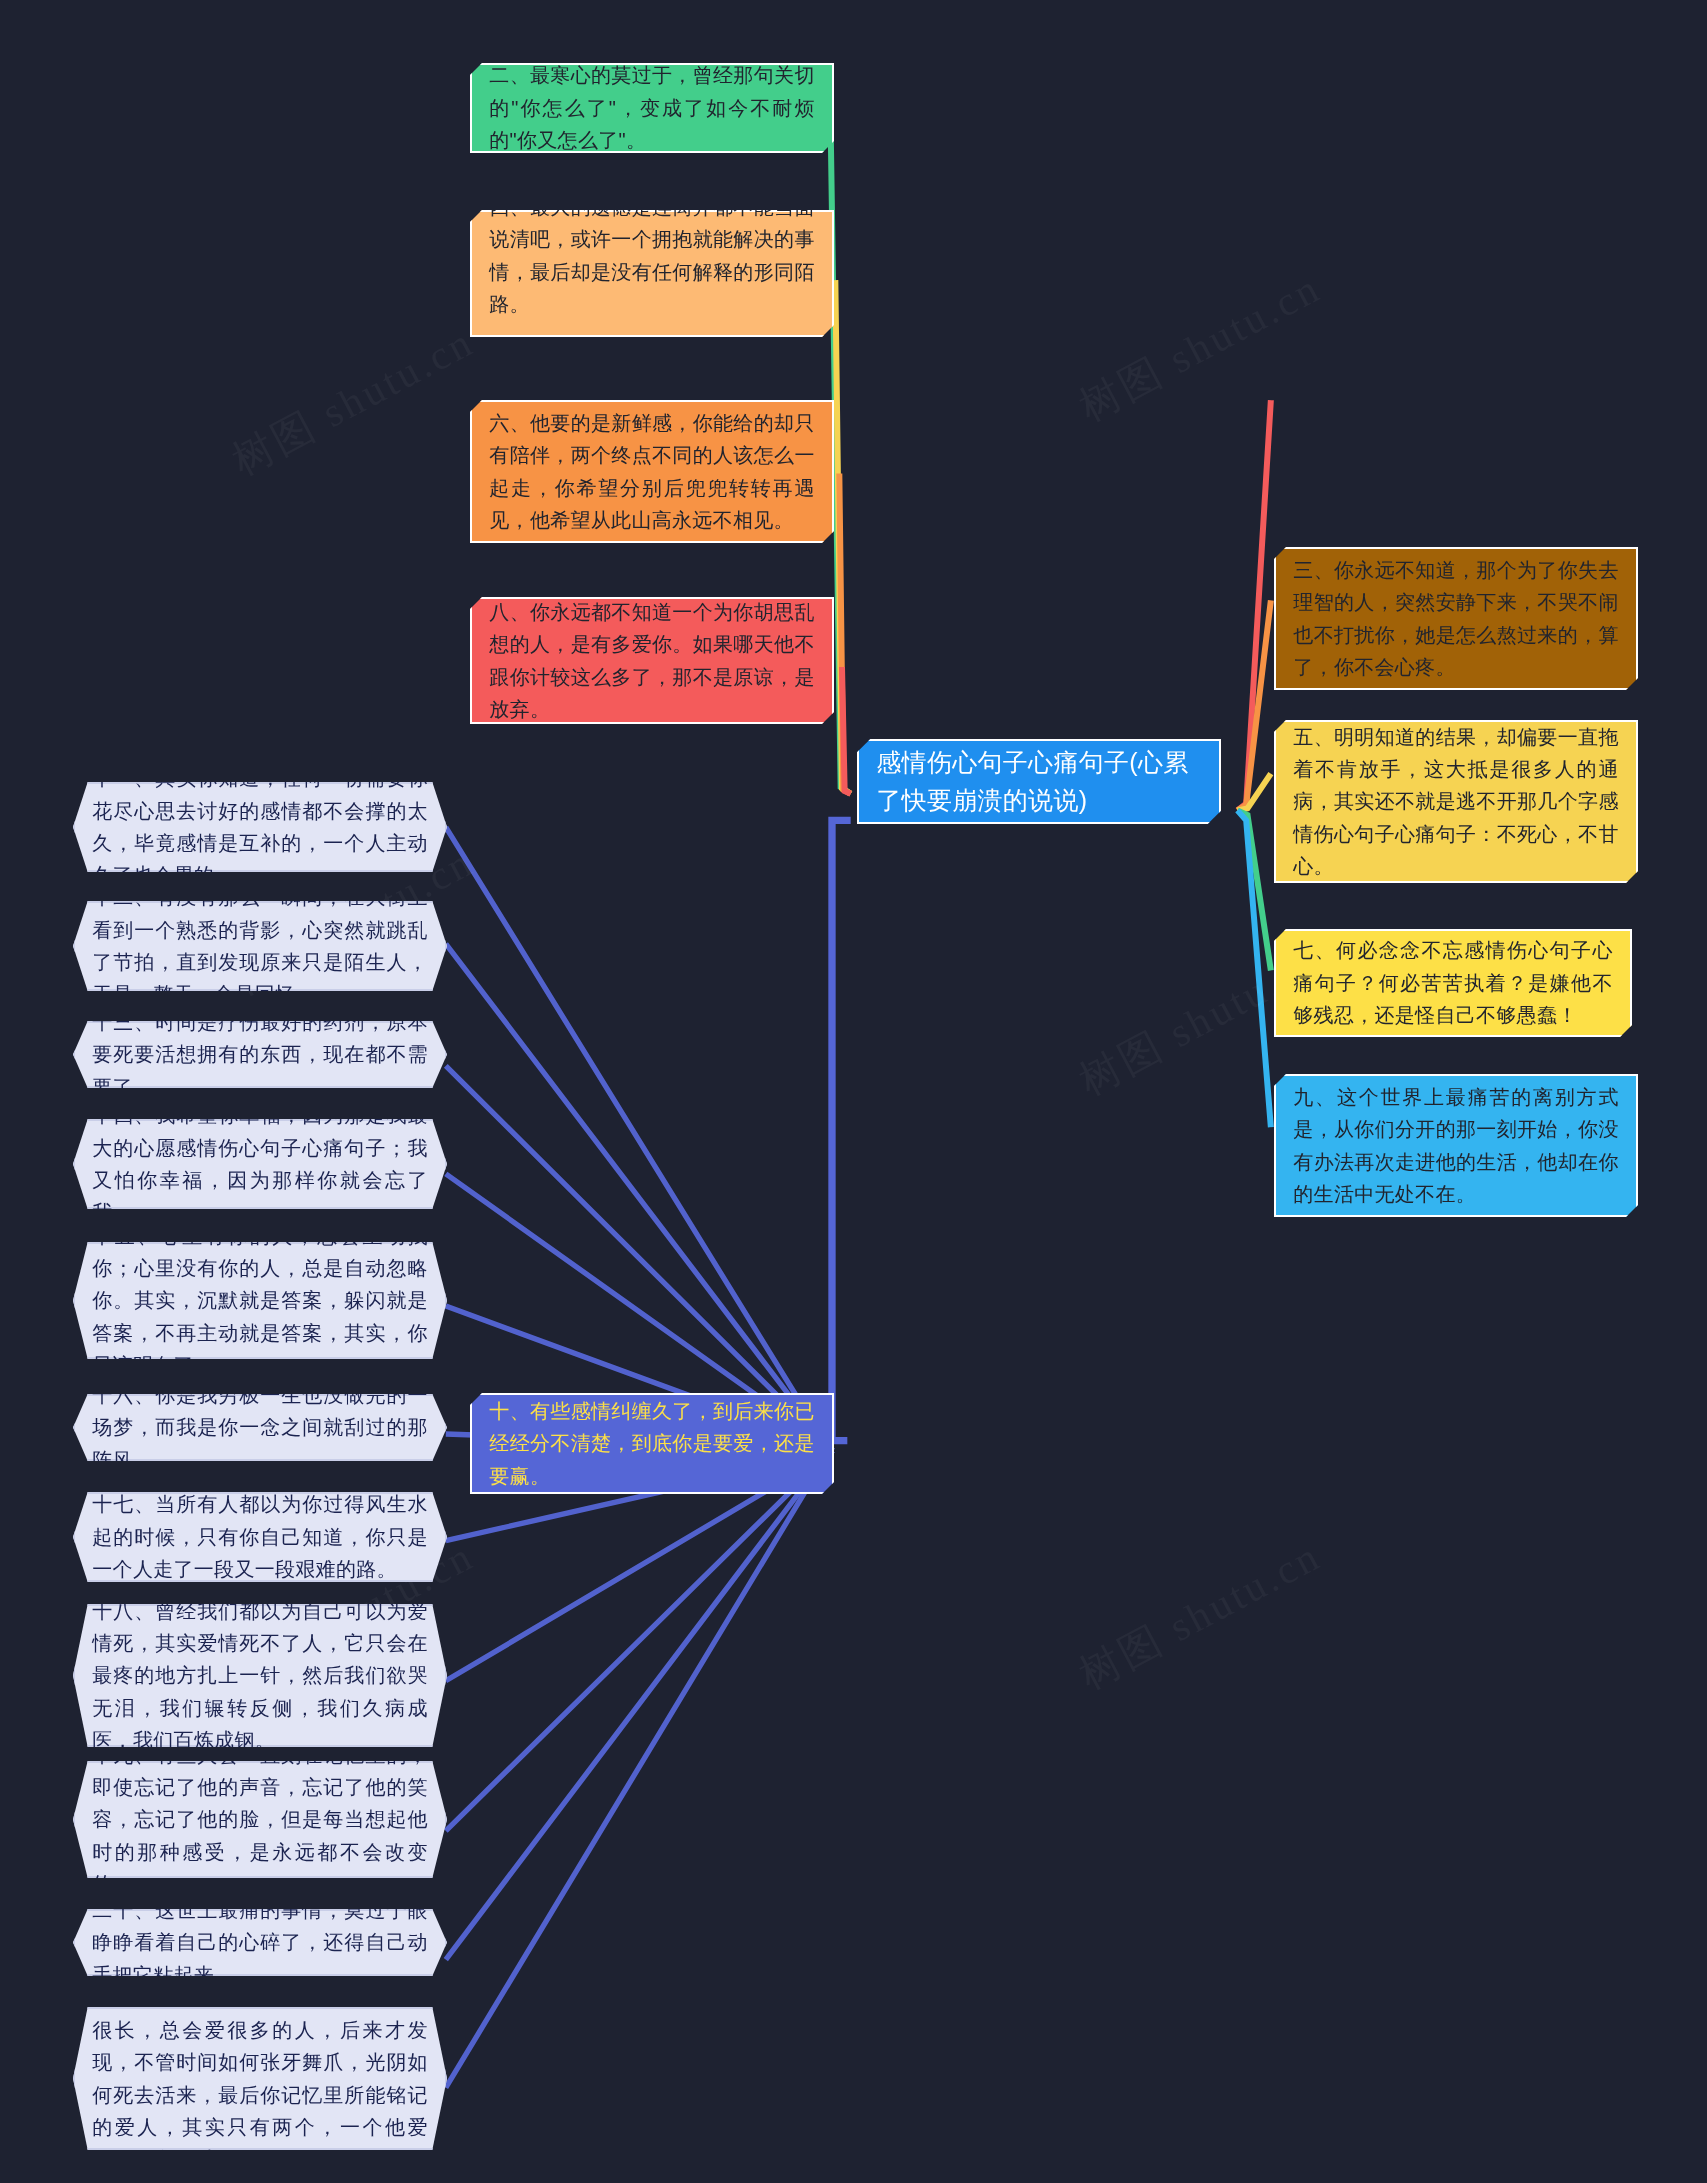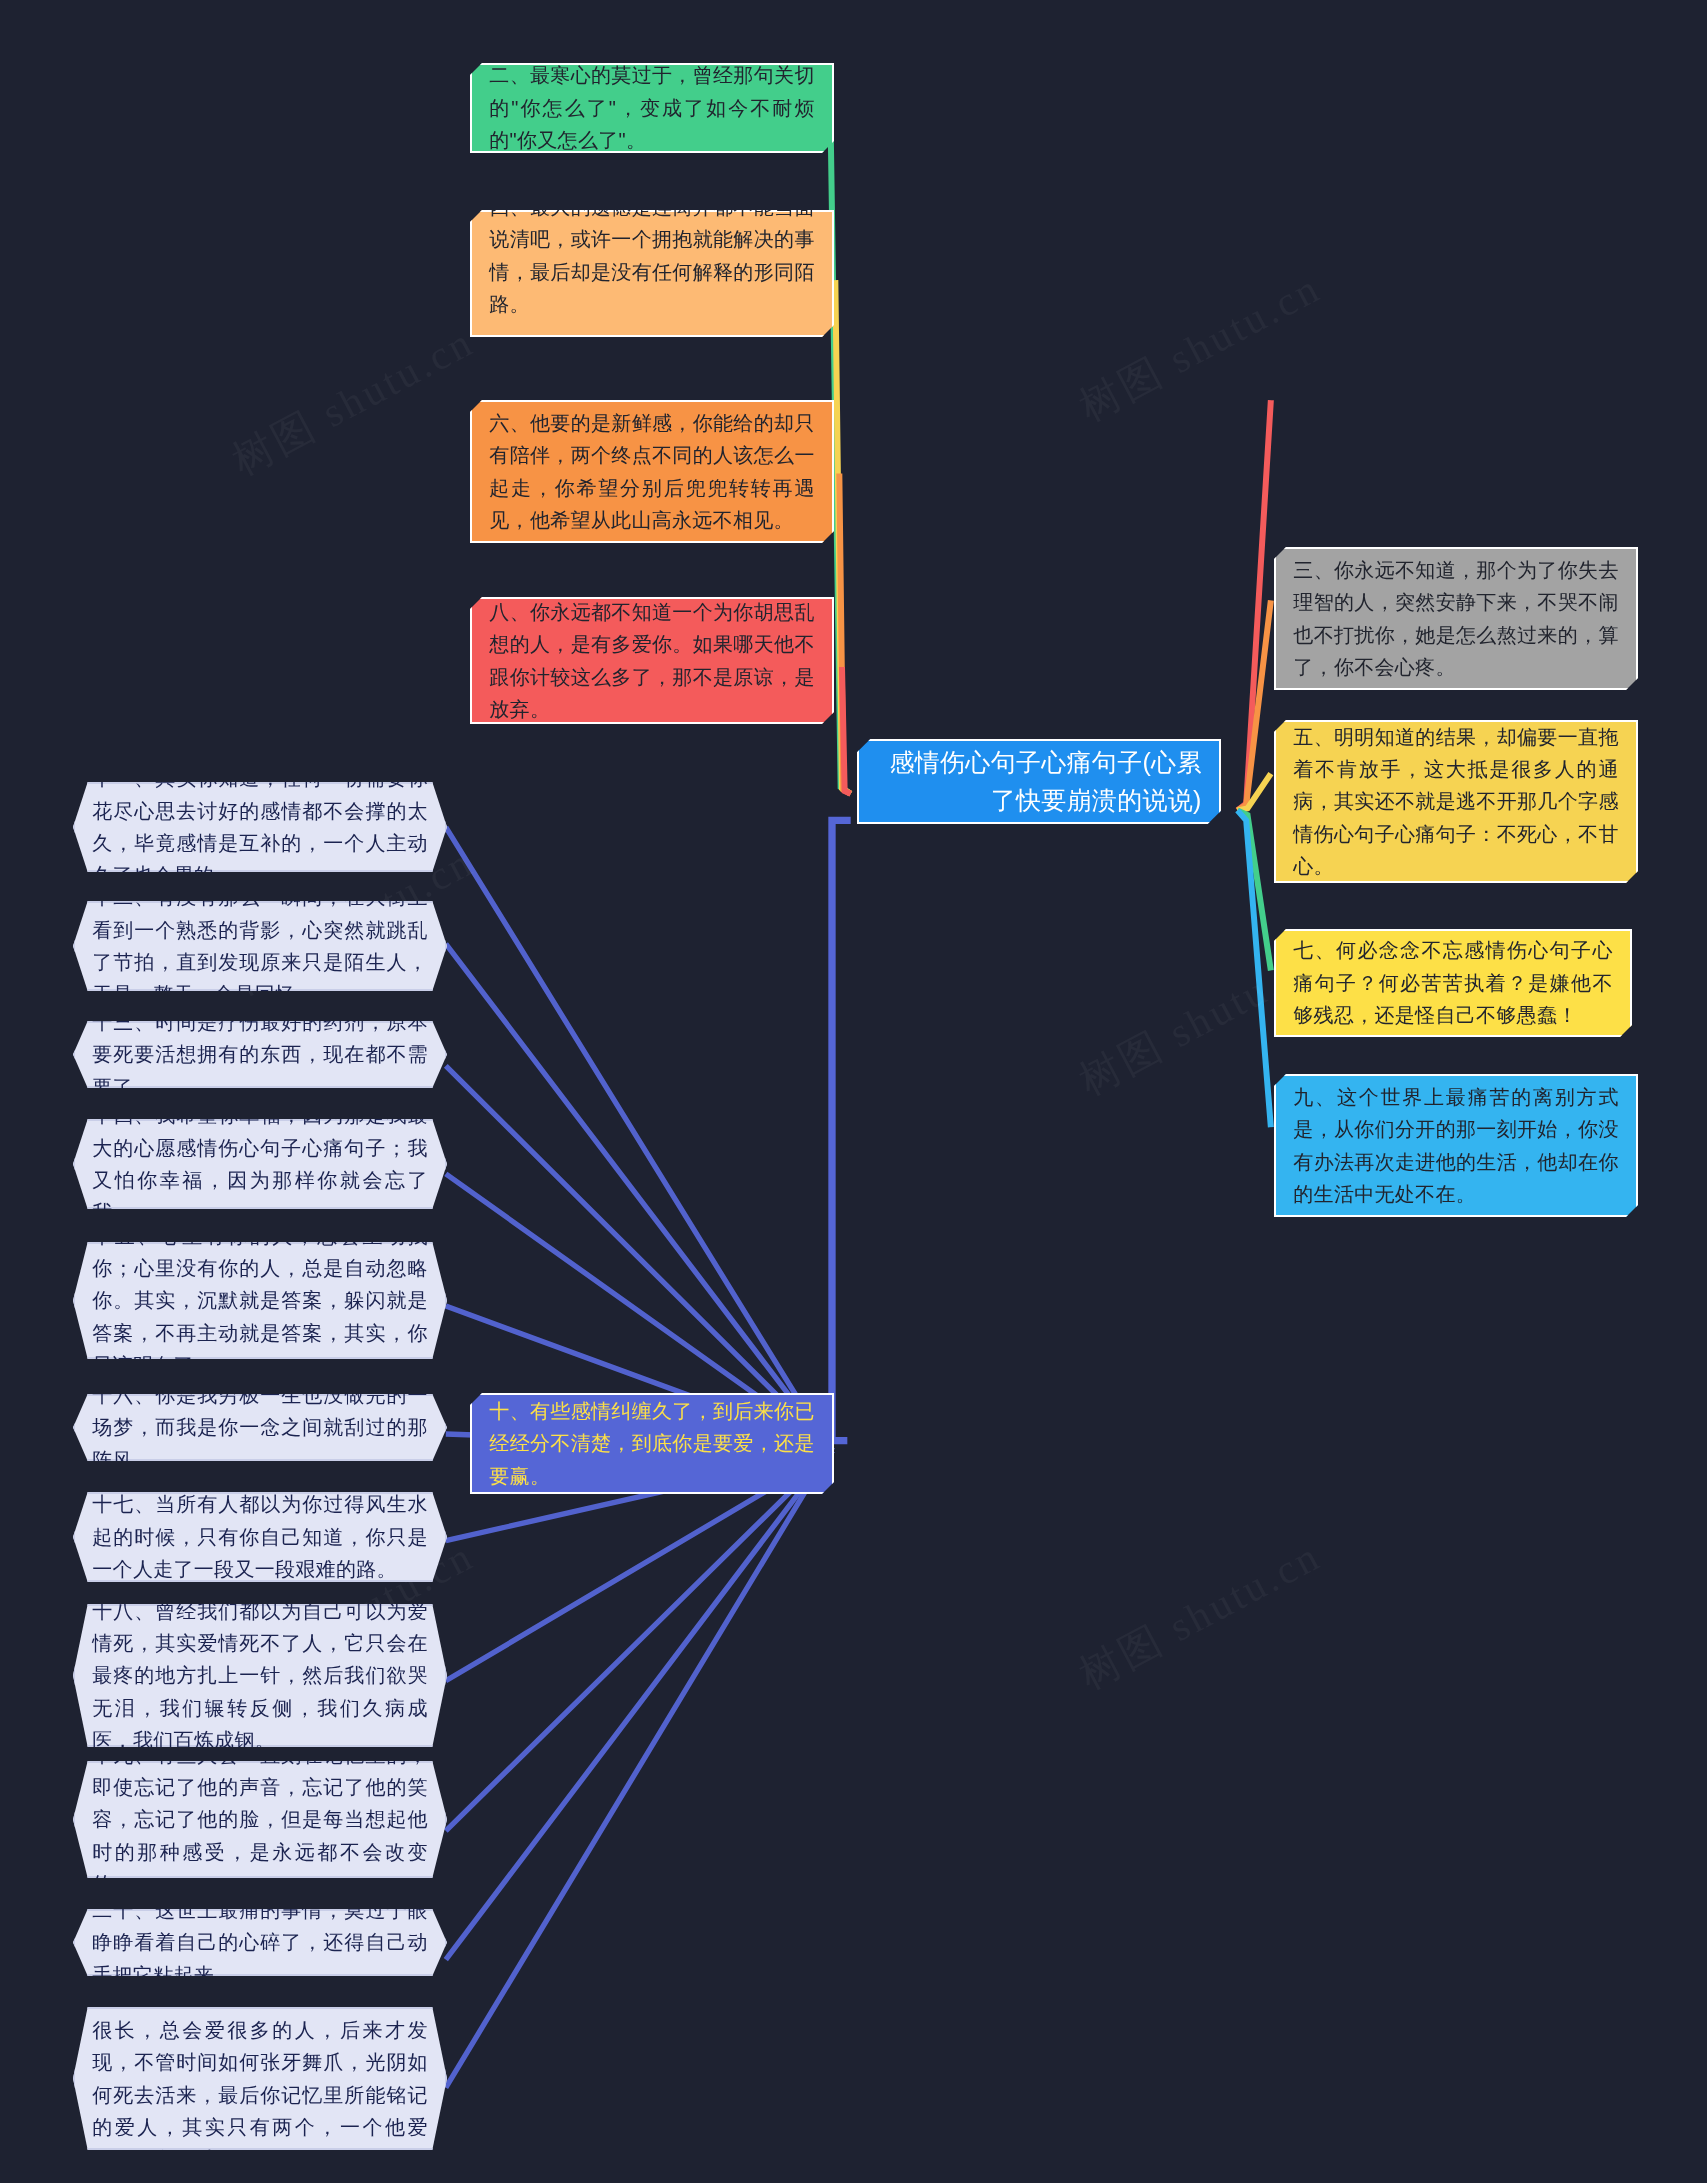--- a/index.html
+++ b/index.html
@@ -30,21 +30,21 @@
   .hex2{
     clip-path:polygon(14.7px 0, calc(100% - 14.7px) 0, 100% 50%, calc(100% - 14.7px) 100%, 14.7px 100%, 0 50%);
   }
 
   .root{
     z-index:4;
     font-size:25px;line-height:1.5;
     color:#ffffff;
     background:#1f8fef;
     border:2px solid #ffffff;
-    justify-content:center;text-align:right;
+    justify-content:center;text-align:left;
     clip-path:polygon(13.3px 0,100% 0,100% calc(100% - 13.3px),calc(100% - 13.3px) 100%,0 100%,0 13.3px);
   }
   .dark-text{color:#21242e;}
   .navy-text{color:#1b2350;}
   .white-text{color:#fde047;}
 
   .wm{
     position:absolute;z-index:2;color:rgba(255,255,255,.045);
     font-size:41px;letter-spacing:3.3px;
     transform:rotate(-28deg);white-space:nowrap;
@@ -106,21 +106,21 @@
 
   <div class="node hex dark-text" style="left:470px;top:400px;width:364px;height:143px;background:#f79345;">
     <span class="txt">六、他要的是新鲜感，你能给的却只有陪伴，两个终点不同的人该怎么一起走，你希望分别后兜兜转转再遇见，他希望从此山高永远不相见。</span>
   </div>
 
   <div class="node hex dark-text" style="left:470px;top:597px;width:364px;height:127px;background:#f45b5b;justify-content:center;">
     <span class="txt">八、你永远都不知道一个为你胡思乱想的人，是有多爱你。如果哪天他不跟你计较这么多了，那不是原谅，是放弃。</span>
   </div>
 
 
-  <div class="node hex dark-text" style="left:1274px;top:547px;width:364px;height:143px;background:#a3a3a3;">
+  <div class="node hex dark-text" style="left:1274px;top:547px;width:364px;height:143px;background:#a16207;">
     <span class="txt">三、你永远不知道，那个为了你失去理智的人，突然安静下来，不哭不闹也不打扰你，她是怎么熬过来的，算了，你不会心疼。</span>
   </div>
 
   <div class="node hex dark-text" style="left:1274px;top:720px;width:364px;height:163px;background:#f6d352;">
     <span class="txt">五、明明知道的结果，却偏要一直拖着不肯放手，这大抵是很多人的通病，其实还不就是逃不开那几个字感情伤心句子心痛句子：不死心，不甘心。</span>
   </div>
 
   <div class="node hex dark-text" style="left:1274px;top:929px;width:358px;height:108px;background:#fde047;">
     <span class="txt">七、何必念念不忘感情伤心句子心痛句子？何必苦苦执着？是嫌他不够残忍，还是怪自己不够愚蠢！</span>
   </div>

